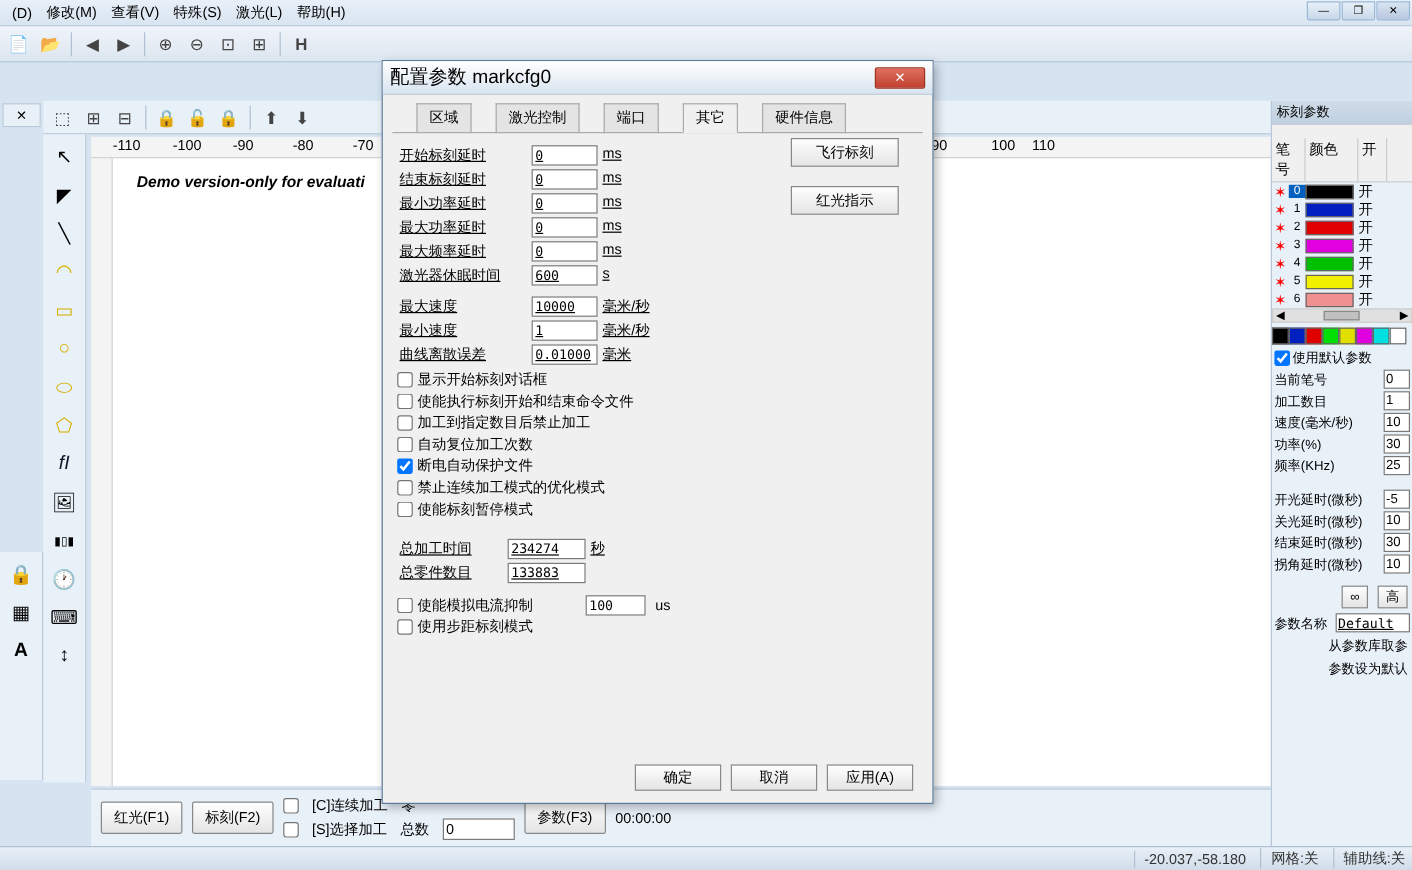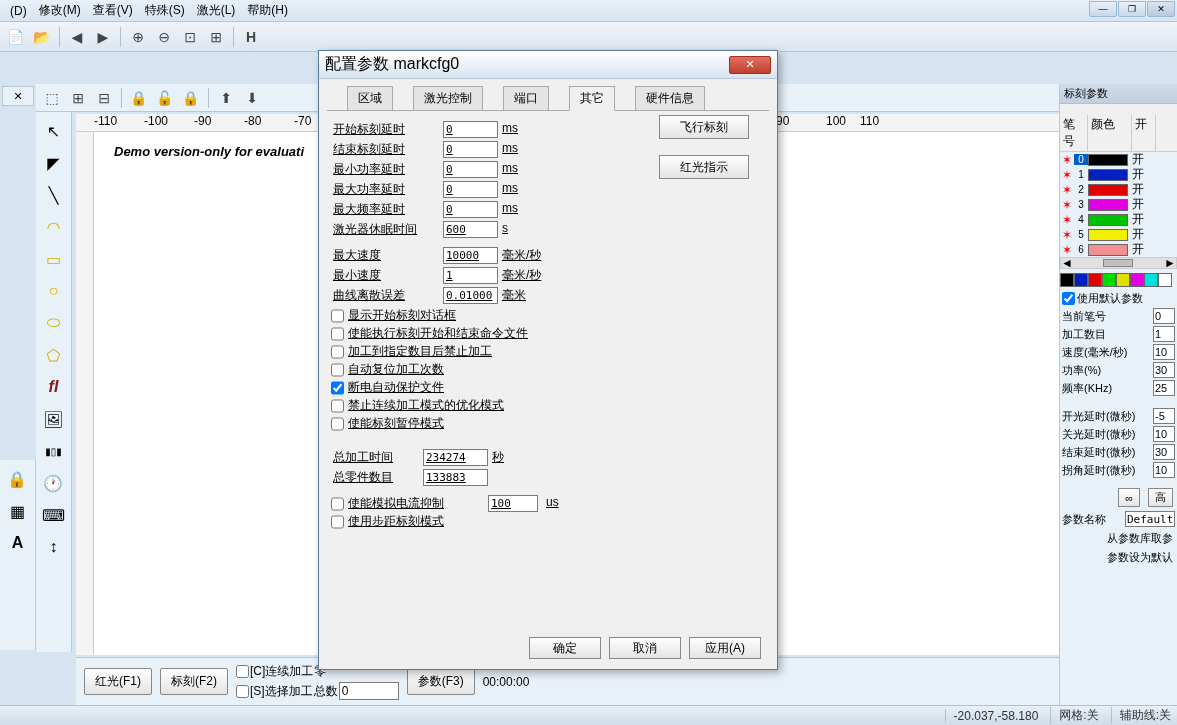--- a/index.html
+++ b/index.html
@@ -22,21 +22,21 @@
 
 .toolbar2 { position: absolute; left: 36px; top: 84px; right: 118px; height: 28px; background: #e8f0f8; display: flex; align-items: center; padding: 0 4px; gap: 2px; border-bottom: 1px solid #b8c8d8; }
 .ruler-h { position: absolute; left: 76px; top: 114px; right: 118px; height: 18px; background: #f4f4f4; border-bottom: 1px solid #ccc; font-size: 9px; overflow: hidden; }
 .ruler-v { position: absolute; left: 76px; top: 132px; bottom: 70px; width: 18px; background: #f4f4f4; border-right: 1px solid #ccc; }
 .canvas { position: absolute; left: 94px; top: 132px; right: 118px; bottom: 70px; background: #fff; }
 .canvas-text { position: absolute; left: 20px; top: 12px; font-weight: bold; font-style: italic; font-size: 13px; }
 
 
 .bottombar { position: absolute; left: 76px; right: 118px; bottom: 20px; height: 48px; background: #e8f0f8; border-top: 1px solid #b8c8d8; display: flex; align-items: center; padding: 4px 8px; gap: 8px; }
 .bbtn { padding: 4px 10px; border: 1px solid #888; background: linear-gradient(#fefefe,#e4e4e4); border-radius: 2px; cursor: pointer; }
-.bchk { display: flex; align-items: center; gap: 1px; }
+.bchk { display: flex; align-items: center; gap: 11px; }
 .binput { width: 60px; height: 18px; border: 1px solid #7a7a7a; padding: 0 2px; background: #fff; }
 
 
 .statusbar { position: absolute; left: 0; right: 0; bottom: 0; height: 20px; background: linear-gradient(#e8f0f8,#d0dce8); border-top: 1px solid #b0c0d0; display: flex; align-items: center; justify-content: flex-end; padding: 0 6px; gap: 12px; font-size: 11px; color: #333; }
 .statusbar span { border-left: 1px solid #b0c0d0; padding-left: 8px; }
 
 
 .rightpanel { position: absolute; right: 0; top: 84px; bottom: 20px; width: 118px; background: #e8f0f8; border-left: 1px solid #b8c8d8; overflow: hidden; }
 .rp-title { background: linear-gradient(#d0dce8,#c0d0e0); padding: 2px 4px; font-size: 11px; border-bottom: 1px solid #b0c0d0; }
 .rp-table { font-size: 11px; }
@@ -63,21 +63,21 @@
 .dlg-close { width: 42px; height: 18px; background: linear-gradient(#e07060,#c04030); border: 1px solid #a03020; border-radius: 2px; color: #fff; display: flex; align-items: center; justify-content: center; cursor: pointer; font-size: 11px; }
 .dlg-tabs { display: flex; padding: 6px 8px 0; gap: 0; }
 .dlg-tab { padding: 3px 10px; border: 1px solid #aaa; border-bottom: none; background: #f0f0f0; cursor: pointer; position: relative; top: 1px; font-size: 12px; margin-left: 20px; }
 .dlg-tab.active { background: #f0f0f0; border-bottom: 1px solid #f0f0f0; z-index: 2; }
 .dlg-tab:not(.active) { background: #e4e4e4; }
 .dlg-body { border-top: 1px solid #aaa; margin: 0 8px; padding: 10px 6px; height: 540px; position: relative; }
 .dlg-row { display: flex; align-items: flex-start; height: 20px; margin-bottom: 0; text-decoration: underline; }
 .dlg-label { width: 110px; font-size: 12px; }
 .dlg-input { width: 55px; height: 17px; border: 1px solid #7a7a7a; background: #fff; font-family: monospace; font-size: 11px; padding: 0 2px; }
 .dlg-unit { margin-left: 4px; font-size: 12px; }
-.dlg-chk { display: flex; gap: 4px; height: 18px; font-size: 12px; margin-left: -2px; text-decoration: underline; }
+.dlg-chk { display: flex; align-items: center; gap: 4px; height: 18px; font-size: 12px; margin-left: -2px; }
 .dlg-chk input { margin: 0; }
 .dlg-btn-right { position: absolute; right: 20px; width: 90px; height: 24px; border: 1px solid #888; background: linear-gradient(#fefefe,#e4e4e4); cursor: pointer; }
 .dlg-footer { position: absolute; bottom: 10px; right: 16px; display: flex; gap: 8px; }
 .dlg-fbtn { width: 72px; height: 22px; border: 1px solid #888; background: linear-gradient(#fefefe,#e4e4e4); cursor: pointer; }
 
 
 .closetab { position: absolute; left: 2px; top: 86px; width: 32px; height: 20px; background: #e8f0f8; border: 1px solid #b8c8d8; display: flex; align-items: center; justify-content: center; font-size: 11px; }
 
 
 .winctrl { position: absolute; right: 2px; top: 1px; display: flex; gap: 1px; }
@@ -132,21 +132,21 @@
 
 <div class="leftbar2" style="top:112px; height: 540px;">
   <div class="ltool">↖</div>
   <div class="ltool">◤</div>
   <div class="ltool">╲</div>
   <div class="ltool" style="color:#d8b000">◠</div>
   <div class="ltool" style="color:#d8b000">▭</div>
   <div class="ltool" style="color:#d8b000">○</div>
   <div class="ltool" style="color:#d8b000">⬭</div>
   <div class="ltool" style="color:#d8b000">⬠</div>
-  <div class="ltool" style="color:#7f1d1d;font-weight:bold;font-style:italic">fI</div>
+  <div class="ltool" style="color:#0f172a;font-weight:normal;font-style:italic">fI</div>
   <div class="ltool">🖼</div>
   <div class="ltool" style="font-size:10px">▮▯▮</div>
   <div class="ltool">🕐</div>
   <div class="ltool">⌨</div>
   <div class="ltool">↕</div>
 </div>
 
 <div class="leftbar" style="top:460px; height: 190px; left:0; width:36px;">
   <div class="ltool">🔒</div>
   <div class="ltool">▦</div>
@@ -305,21 +305,21 @@
       <label>拐角延时(微秒)</label>
       <input type="text" value="10" style="">
     </div>
   <div style="height:6px"></div>
   <div style="display:flex;justify-content:flex-end;padding-right:2px;gap:4px">
     <button class="rp-btn">∞</button>
     <button class="rp-btn">高</button>
   </div>
   <div class="rp-field">
       <label>参数名称</label>
-      <input type="text" style="width: 50px; font-family: monospace;" value="Default">
+      <input type="text" style="width: 62px; font-family: monospace; text-decoration: underline;" value="Default">
     </div>
   <div style="text-align:right;padding:2px 4px;font-size:11px">从参数库取参</div>
   <div style="text-align:right;padding:2px 4px;font-size:11px">参数设为默认</div>
 </div>
 
 <div class="dialog">
   <div class="dlg-title">
     <span class="dlg-title-text">配置参数 markcfg0</span>
     <div class="dlg-close">✕</div>
   </div>

